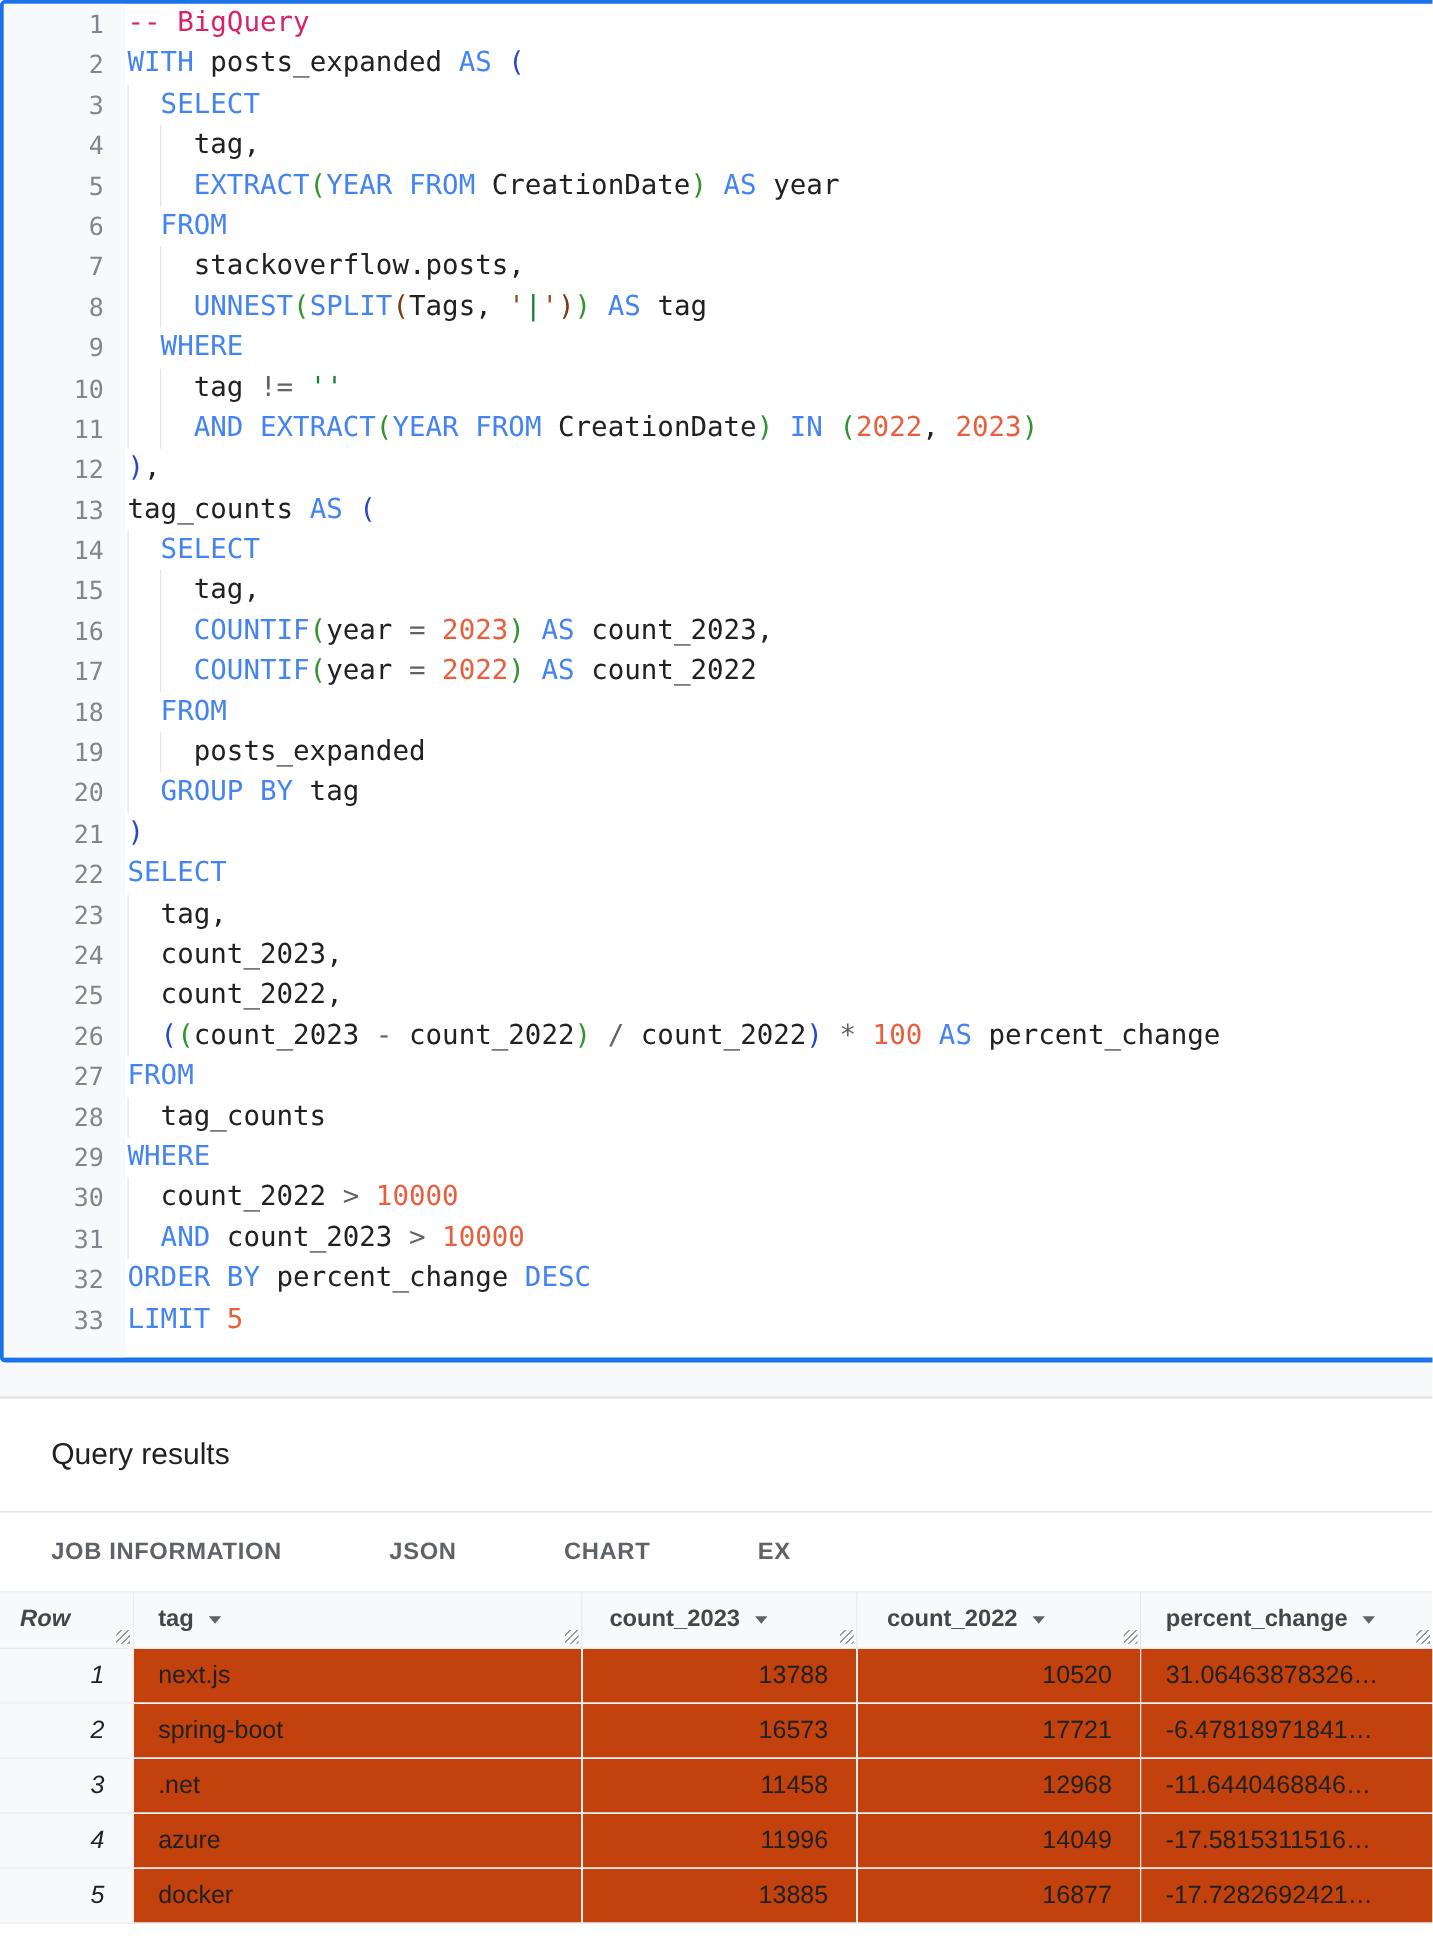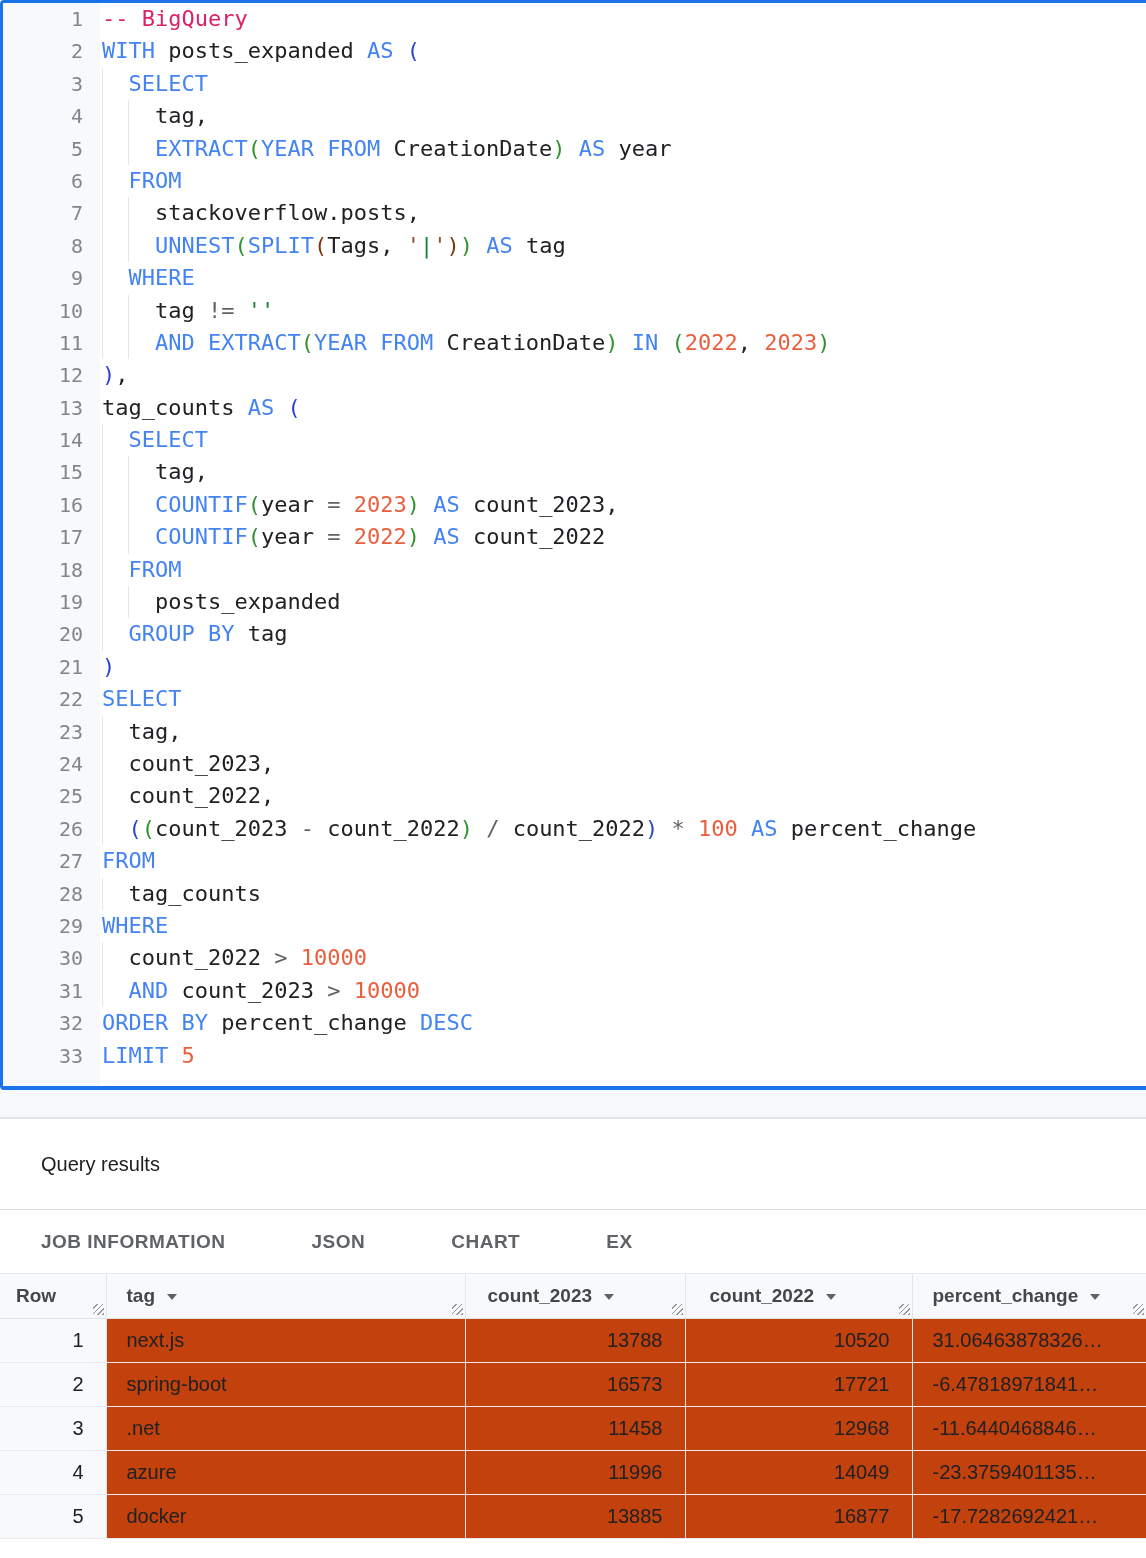--- a/index.html
+++ b/index.html
@@ -28,38 +28,38 @@
   .tk-kw{color:var(--c-kw);} .tk-cm{color:var(--c-cm);} .tk-id{color:var(--c-id);}
   .tk-nu{color:var(--c-nu);} .tk-st{color:var(--c-st);} .tk-sq{color:var(--c-sq);}
   .tk-p1{color:var(--c-p1);} .tk-p2{color:var(--c-p2);} .tk-p3{color:var(--c-p3);}
   .tk-op{color:var(--c-op);}
 
   
   .gap{height:29px;background:var(--gap-bg);border-bottom:2px solid #E1E3E5;}
 
   
   .results{background:#fff;}
-  .results-title{padding:27px 0 0 41px;font-size:20px;line-height:36px;font-weight:400;color:var(--title);}
+  .results-title{padding:27px 0 0 41px;font-size:24px;line-height:36px;font-weight:400;color:var(--title);}
   .tabbar{margin-top:27px;display:flex;align-items:stretch;height:65px;
           border-top:1px solid var(--divider);border-bottom:1px solid #E8EAED;}
   .tab{position:relative;padding:0 43px;line-height:64px;font-size:19px;font-weight:700;
        letter-spacing:.5px;color:var(--tabin);white-space:nowrap;cursor:pointer;}
   .tab:first-child{padding-left:41px;}
   .tab.active{color:var(--tabact);}
   .tab.active::after{content:"";position:absolute;left:0;right:0;bottom:-1px;height:3px;
                      background:var(--tabact);border-radius:3px 3px 0 0;}
 
   
   table.results-table{width:1146px;border-collapse:collapse;table-layout:fixed;}
   .results-table th,.results-table td{height:44px;padding:0;border-bottom:1px solid #E8EAED;
        border-right:1px solid var(--tborder);font-weight:400;overflow:hidden;white-space:nowrap;}
   .results-table th{background:var(--thbg);color:var(--thtext);font-size:19px;font-weight:700;
        text-align:left;position:relative;border-bottom:1px solid #E0E2E5;}
   .results-table td{font-size:20px;color:var(--cell);background:#c2410c;}
-  .col-row{width:106px;} .col-tag{width:359px;} .col-count_2023{width:220px;}
+  .col-row{width:106px;font-style:italic;} .col-tag{width:359px;} .col-count_2023{width:220px;}
   .col-count_2022{width:227px;} .col-percent_change{width:234px;border-right:none !important;}
   th.col-row{padding-left:16px;}
   th.col-tag{padding-left:20px;}
   th.col-count_2023{padding-left:22px;}
   th.col-count_2022{padding-left:24px;}
   th.col-percent_change{padding-left:20px;}
   td.col-row{background:var(--thbg);text-align:right;padding-right:22px;}
   td.col-tag{padding-left:20px;}
   td.col-count_2023,td.col-count_2022{text-align:right;padding-right:22px;}
   td.col-percent_change{padding-left:20px;margin-top:21px;}
@@ -272,21 +272,21 @@
           <td class="col-tag">.net</td>
           <td class="col-count_2023">11458</td>
           <td class="col-count_2022">12968</td>
           <td class="col-percent_change">-11.6440468846…</td>
         </tr>
         <tr>
           <td class="col-row">4</td>
           <td class="col-tag">azure</td>
           <td class="col-count_2023">11996</td>
           <td class="col-count_2022">14049</td>
-          <td class="col-percent_change">-23.3759401135…</td>
+          <td class="col-percent_change">-17.5815311516…</td>
         </tr>
         <tr>
           <td class="col-row">5</td>
           <td class="col-tag">docker</td>
           <td class="col-count_2023">13885</td>
           <td class="col-count_2022">16877</td>
           <td class="col-percent_change">-17.7282692421…</td>
         </tr>
       </tbody>
   </table>

